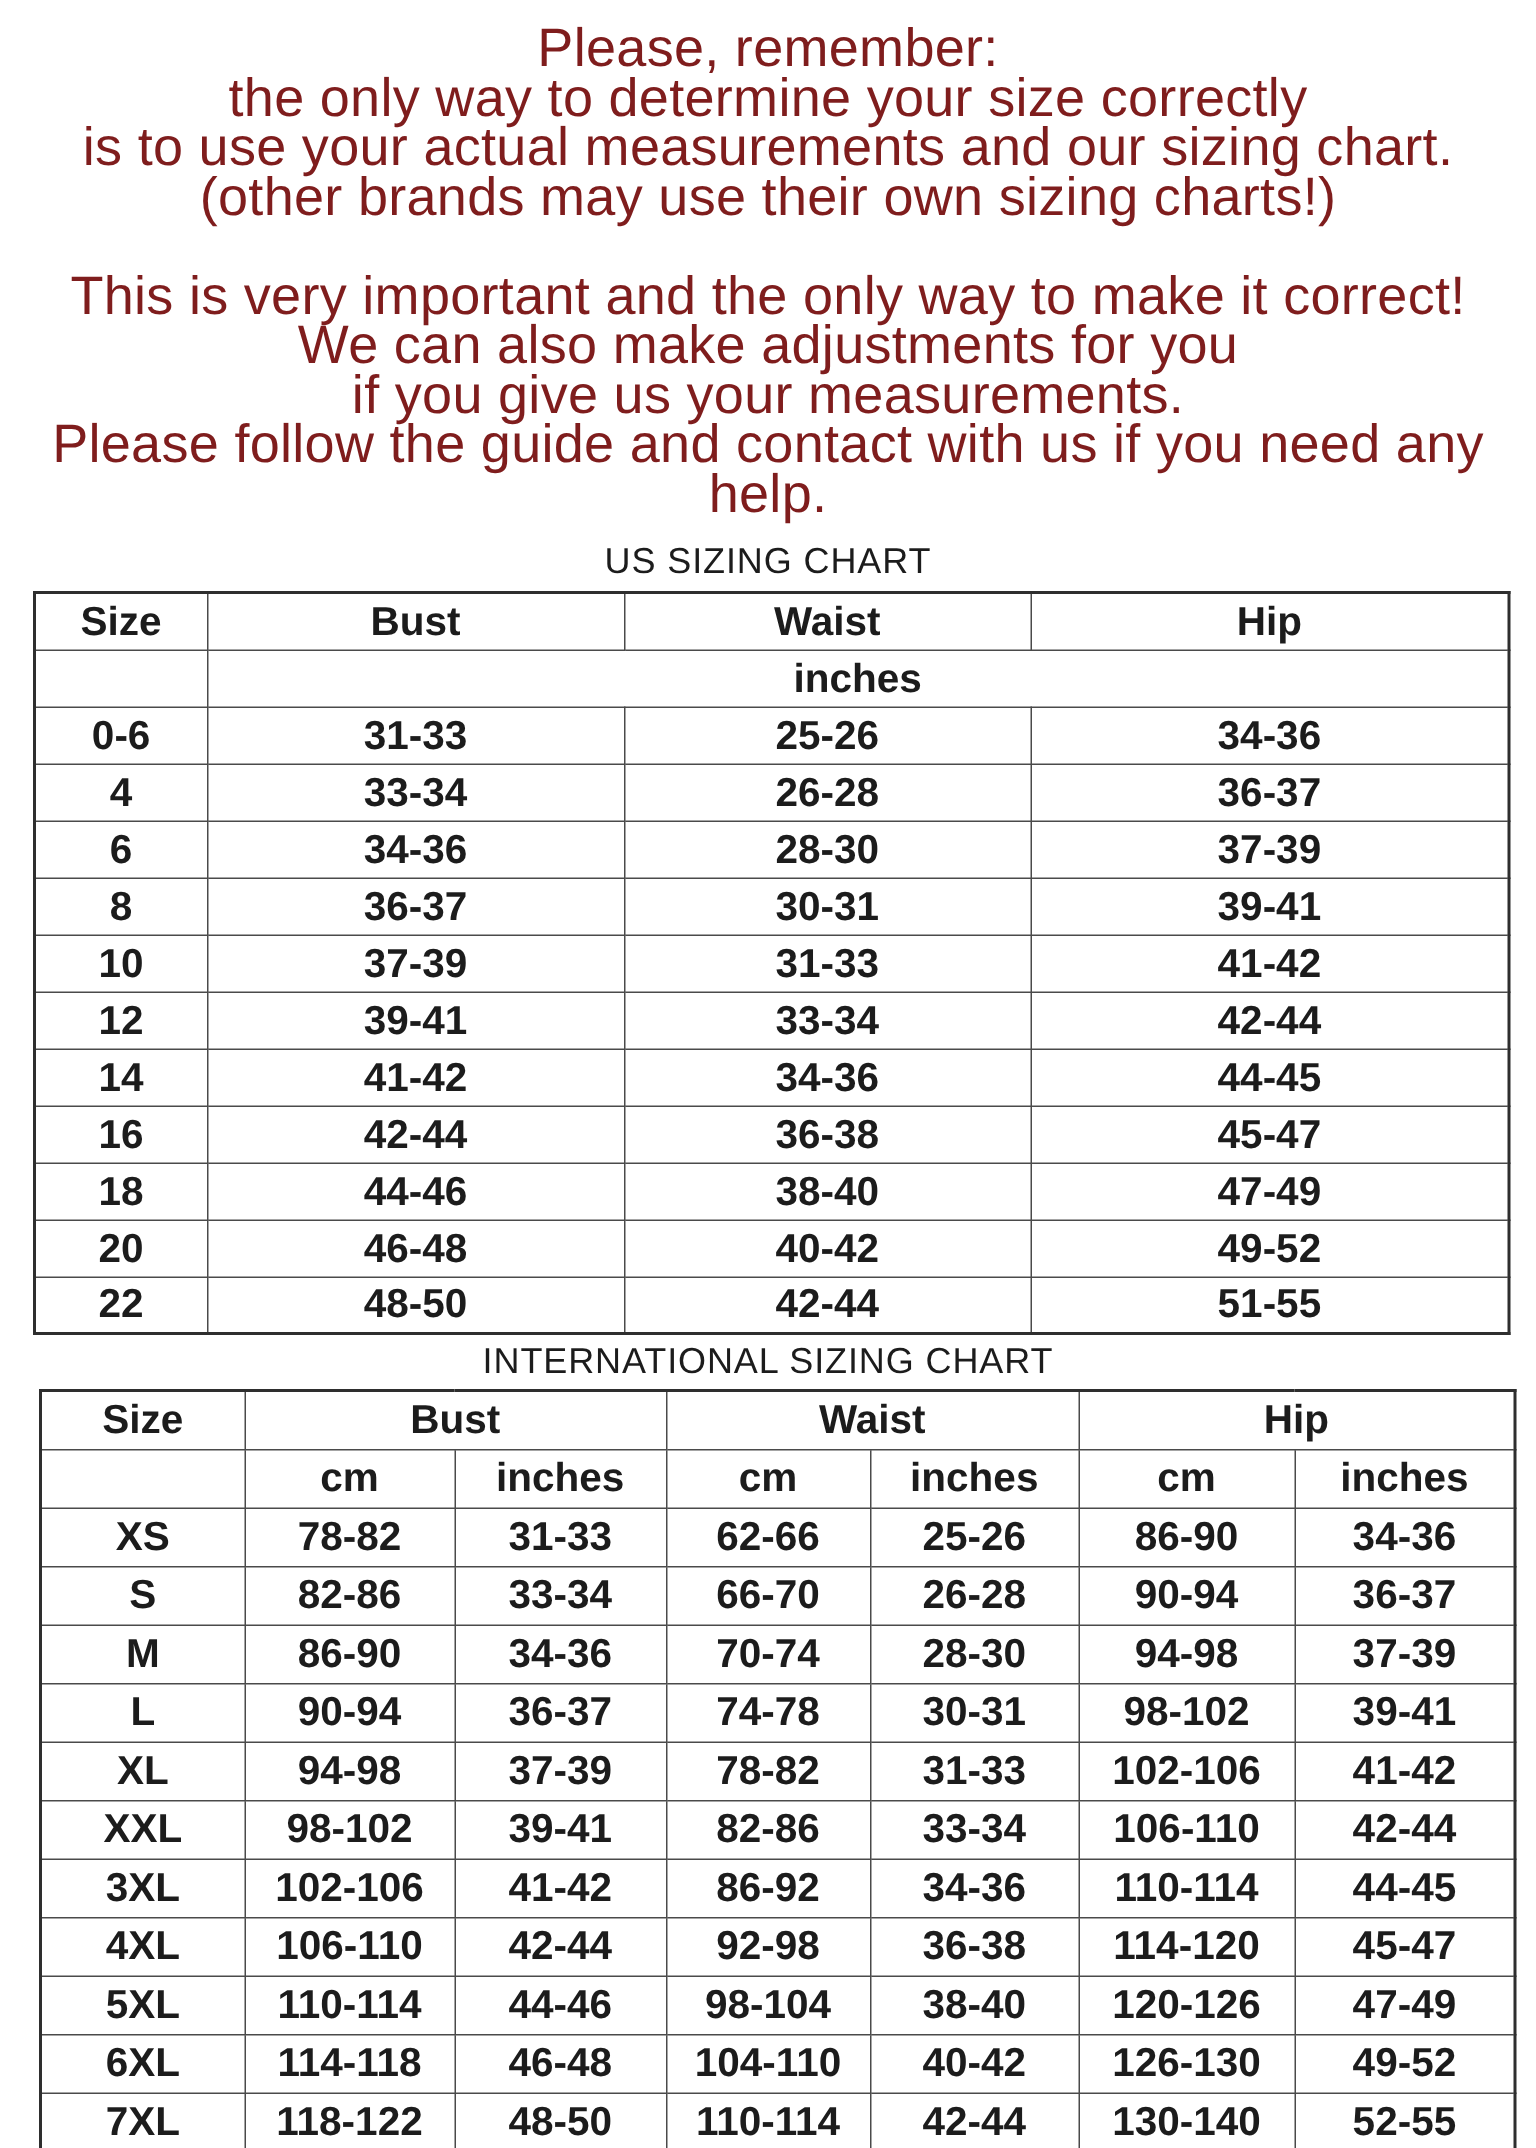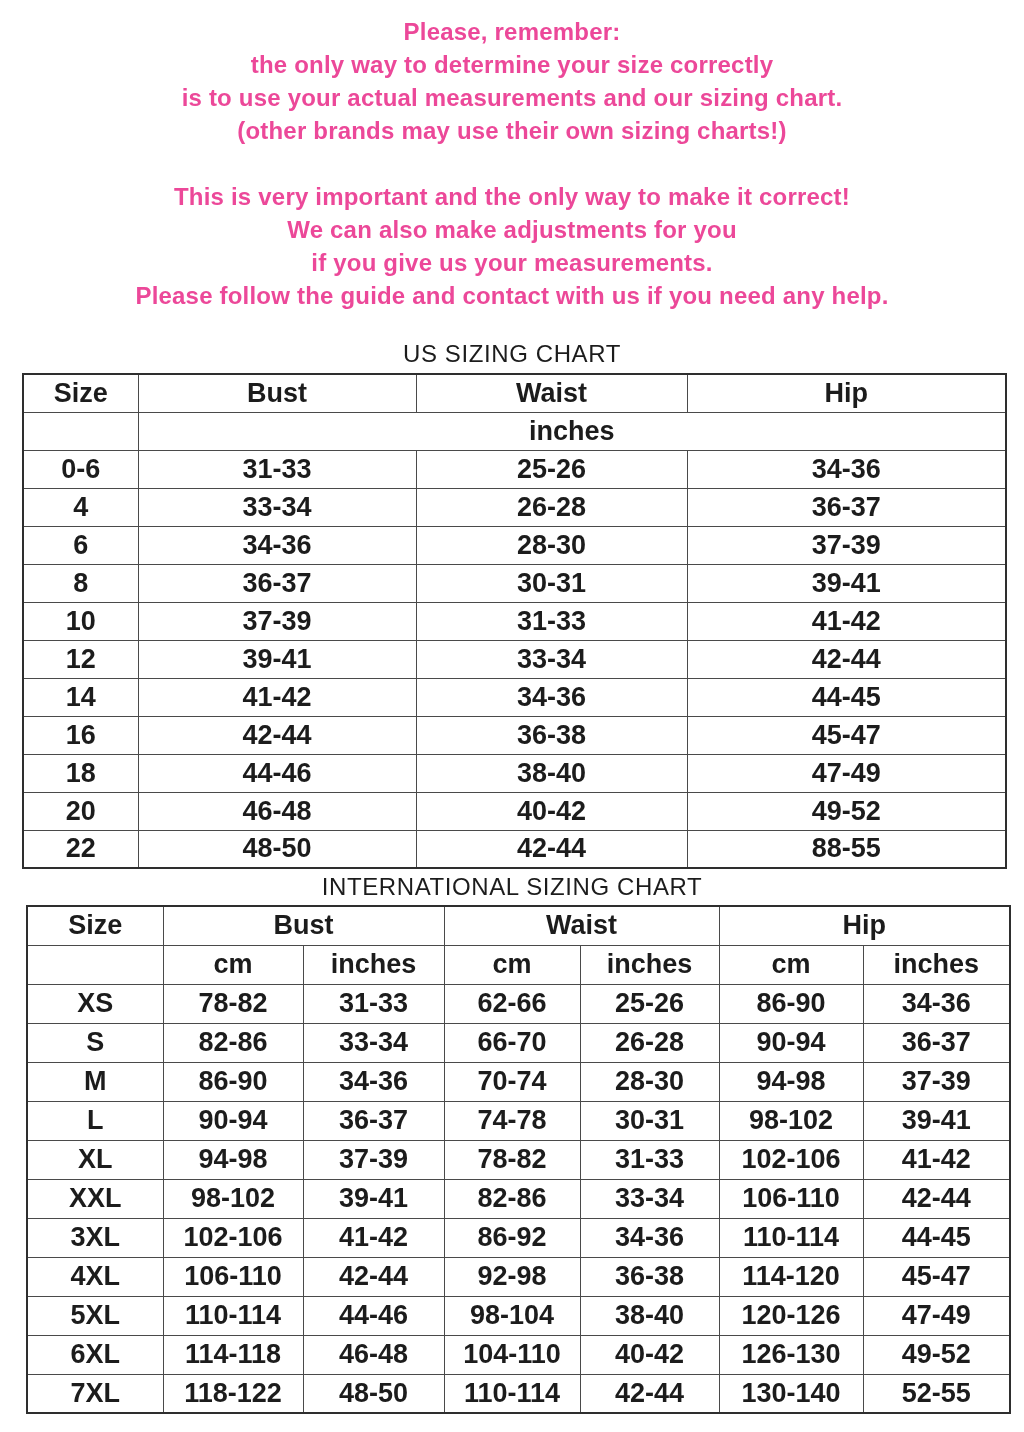--- a/index.html
+++ b/index.html
@@ -10,36 +10,36 @@
   body {
     width: 1024px;
     height: 1432px;
     font-family: "Liberation Sans", "DejaVu Sans", sans-serif;
     color: #1c1c1c;
     overflow: hidden;
   }
   .intro {
     padding-top: 15px;
     text-align: center;
-    font-size: 24px;
+    font-size: 36px;
     line-height: 33px;
-    font-weight: 700;
+    font-weight: 400;
     letter-spacing: 0.2px;
-    color: #ec4899;
+    color: #7f1d1d;
   }
   .intro-gap { height: 33px; }
   .chart-title {
     text-align: center;
     font-size: 24px;
     line-height: 28px;
     letter-spacing: 0.6px;
     font-weight: 300;
     color: #1c1c1c;
   }
-  .us-title   { margin-top: 28px; margin-bottom: 5px; }
+  .us-title   { margin-top: 16px; margin-bottom: 5px; }
   .intl-title { margin-top: 4px; margin-bottom: 4px; }
   table {
     border-collapse: collapse;
     table-layout: fixed;
     font-size: 27px;
     font-weight: 700;
     border: 2px solid #2e2e2e;
   }
   table.us-table   { margin-left: 22px; width: 983px; }
   table.intl-table { margin-left: 26px; width: 983px; }
@@ -146,21 +146,21 @@
   <tr>
     <td>20</td>
     <td>46-48</td>
     <td>40-42</td>
     <td>49-52</td>
   </tr>
   <tr>
     <td>22</td>
     <td>48-50</td>
     <td>42-44</td>
-    <td>88-55</td>
+    <td>51-55</td>
   </tr>
 </tbody>
   </table>
 
 <div class="chart-title intl-title">INTERNATIONAL SIZING CHART</div>
 
 <table class="intl-table">
   <colgroup>
     <col style="width:136px">
       <col style="width:140px">

